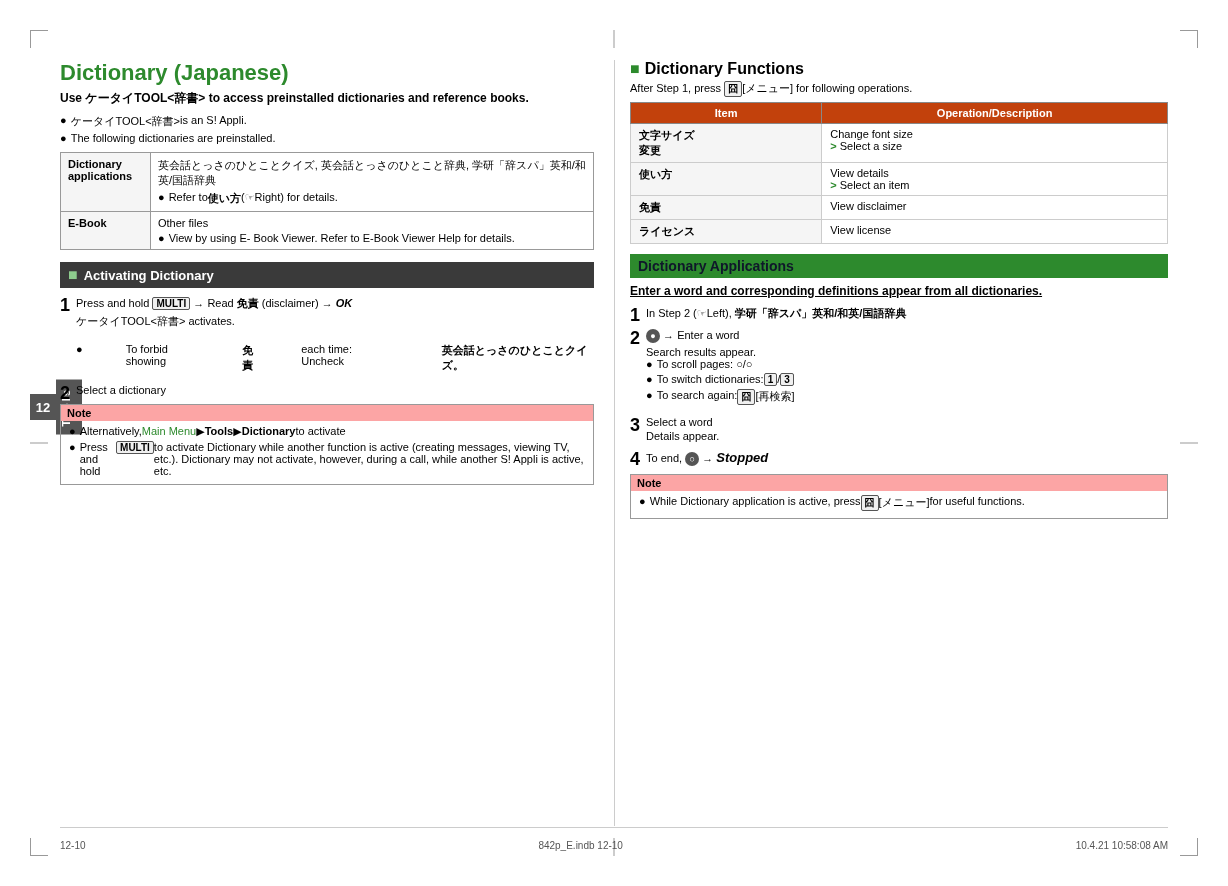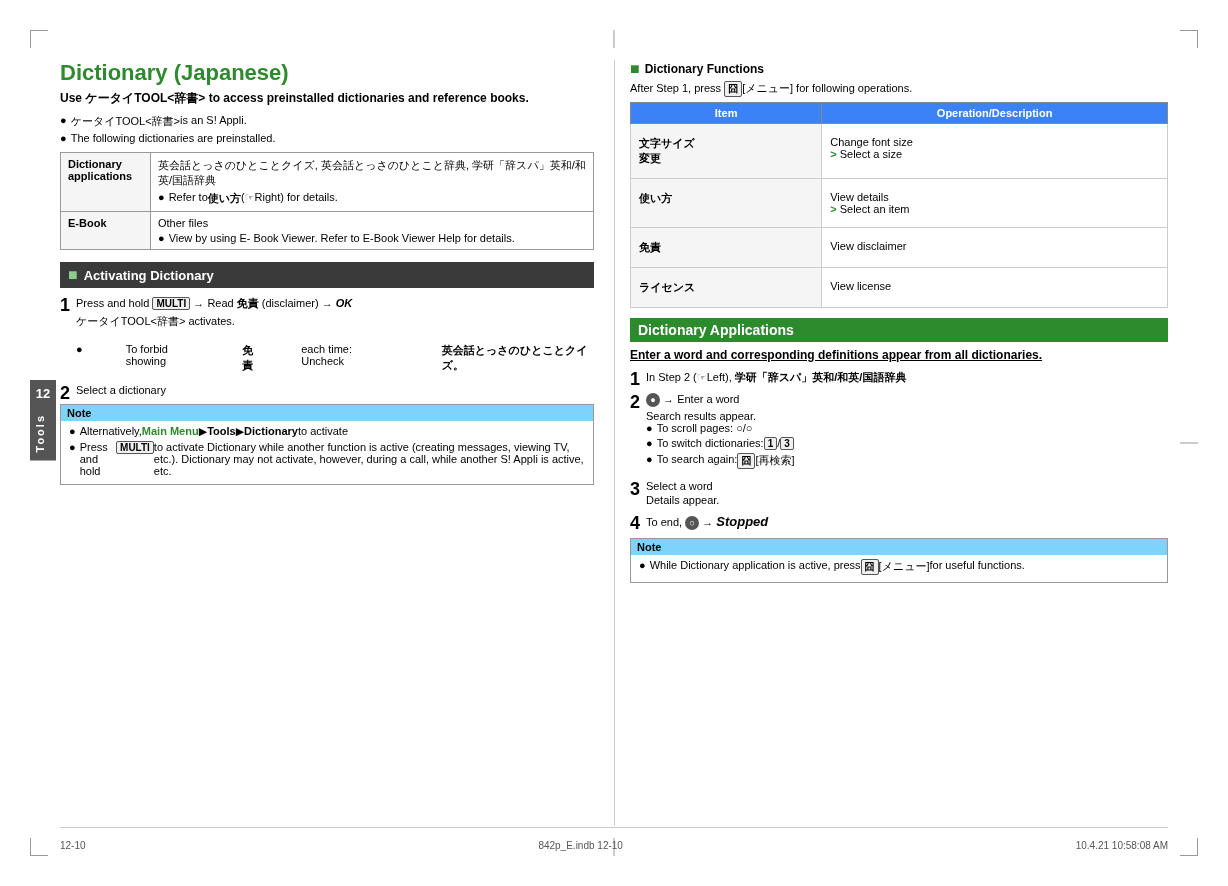--- a/index.html
+++ b/index.html
@@ -146,21 +146,21 @@
       color: #fff;
       padding: 4px 8px;
       font-size: 13px;
       font-weight: bold;
       margin: 12px 0 8px 0;
       display: flex;
       align-items: center;
     }
     .section-header-green {
       background: #2d8a2d;
-      color: #ffffff;
+      color: #0f172a;
       padding: 4px 8px;
       font-size: 14px;
       font-weight: bold;
       margin: 10px 0 6px 0;
     }
 
     
     .step {
       margin-bottom: 8px;
     }
@@ -177,61 +177,61 @@
       font-size: 11px;
     }
 
     
     .note-box {
       border: 1px solid #999;
       margin: 8px 0;
       font-size: 11px;
     }
     .note-header {
-      background: #7dd3fc;
+      background: #fca5a5;
       padding: 2px 6px;
       font-weight: bold;
       font-size: 11px;
     }
     .note-body {
       padding: 4px 8px;
     }
     .note-body .bullet-item::before {
       content: '●';
     }
 
     
     .func-table {
       width: 100%;
       border-collapse: collapse;
       font-size: 11px;
       margin-bottom: 8px;
     }
     .func-table th {
-      background: #3b82f6;
+      background: #c2410c;
       color: #fff;
       padding: 4px 8px;
       text-align: center;
       font-weight: bold;
       border: 1px solid #888;
     }
     .func-table td {
       border: 1px solid #ccc;
-      padding: 12px 8px;
+      padding: 4px 8px;
       vertical-align: top;
     }
     .func-table td.item-cell {
       font-weight: bold;
       background: #f5f5f5;
     }
 
     
     .bold { font-weight: bold; }
     .italic { font-style: italic; }
-    .green { color: #2d8a2d; font-weight: bold; }
+    .green { color: #2d8a2d; font-weight: normal; }
     .jp-bold { font-weight: bold; }
 
     
     .circle-btn {
       display: inline-block;
       width: 14px;
       height: 14px;
       border-radius: 50%;
       background: #555;
       color: #fff;
@@ -276,21 +276,21 @@
 
 <div class="page-mark tl"></div>
 <div class="page-mark tr"></div>
 <div class="page-mark bl"></div>
 <div class="page-mark br"></div>
 <div class="page-mark-top-center"></div>
 <div class="page-mark-bottom-center"></div>
 <div class="page-mark-left-center"></div>
 <div class="page-mark-right-center"></div>
 
-<div style="position:absolute; left:30px; top:380px; display:flex; flex-direction:column; align-items:center; gap:0;">
+<div style="position:absolute; left:30px; top:380px; display:flex; flex-direction:row; align-items:center; gap:0;">
   <div style="background:#555;color:#fff;width:26px;height:26px;display:flex;align-items:center;justify-content:center;font-weight:bold;font-size:13px;">12</div>
   <div style="background:#555;color:#fff;width:26px;padding:8px 4px;writing-mode:vertical-rl;text-orientation:mixed;transform:rotate(180deg);font-size:11px;font-weight:bold;letter-spacing:2px;">Tools</div>
 </div>
 
 <div class="main-content">
 
   <div class="left-col">
 
     <div class="page-title">Dictionary (Japanese)</div>
 
@@ -366,21 +366,21 @@
       </div>
     </div>
 
   </div>
 
   <div class="right-col">
 
     <div style="margin-bottom:6px;">
       <div style="display:flex;align-items:center;margin-bottom:3px;">
         <span style="color:#2d8a2d;font-size:16px;margin-right:5px;">■</span>
-        <span class="bold" style="font-size:12px;">Dictionary Functions</span>
+        <span class="bold" style="font-size:16px;">Dictionary Functions</span>
       </div>
       <div style="font-size:11px;margin-bottom:5px;">
         After Step 1, press <span class="key">囧</span><span class="jp-font">[メニュー]</span> for following operations.
       </div>
       <table class="func-table">
         <thead>
           <tr>
             <th>Item</th>
             <th>Operation/Description</th>
           </tr>

